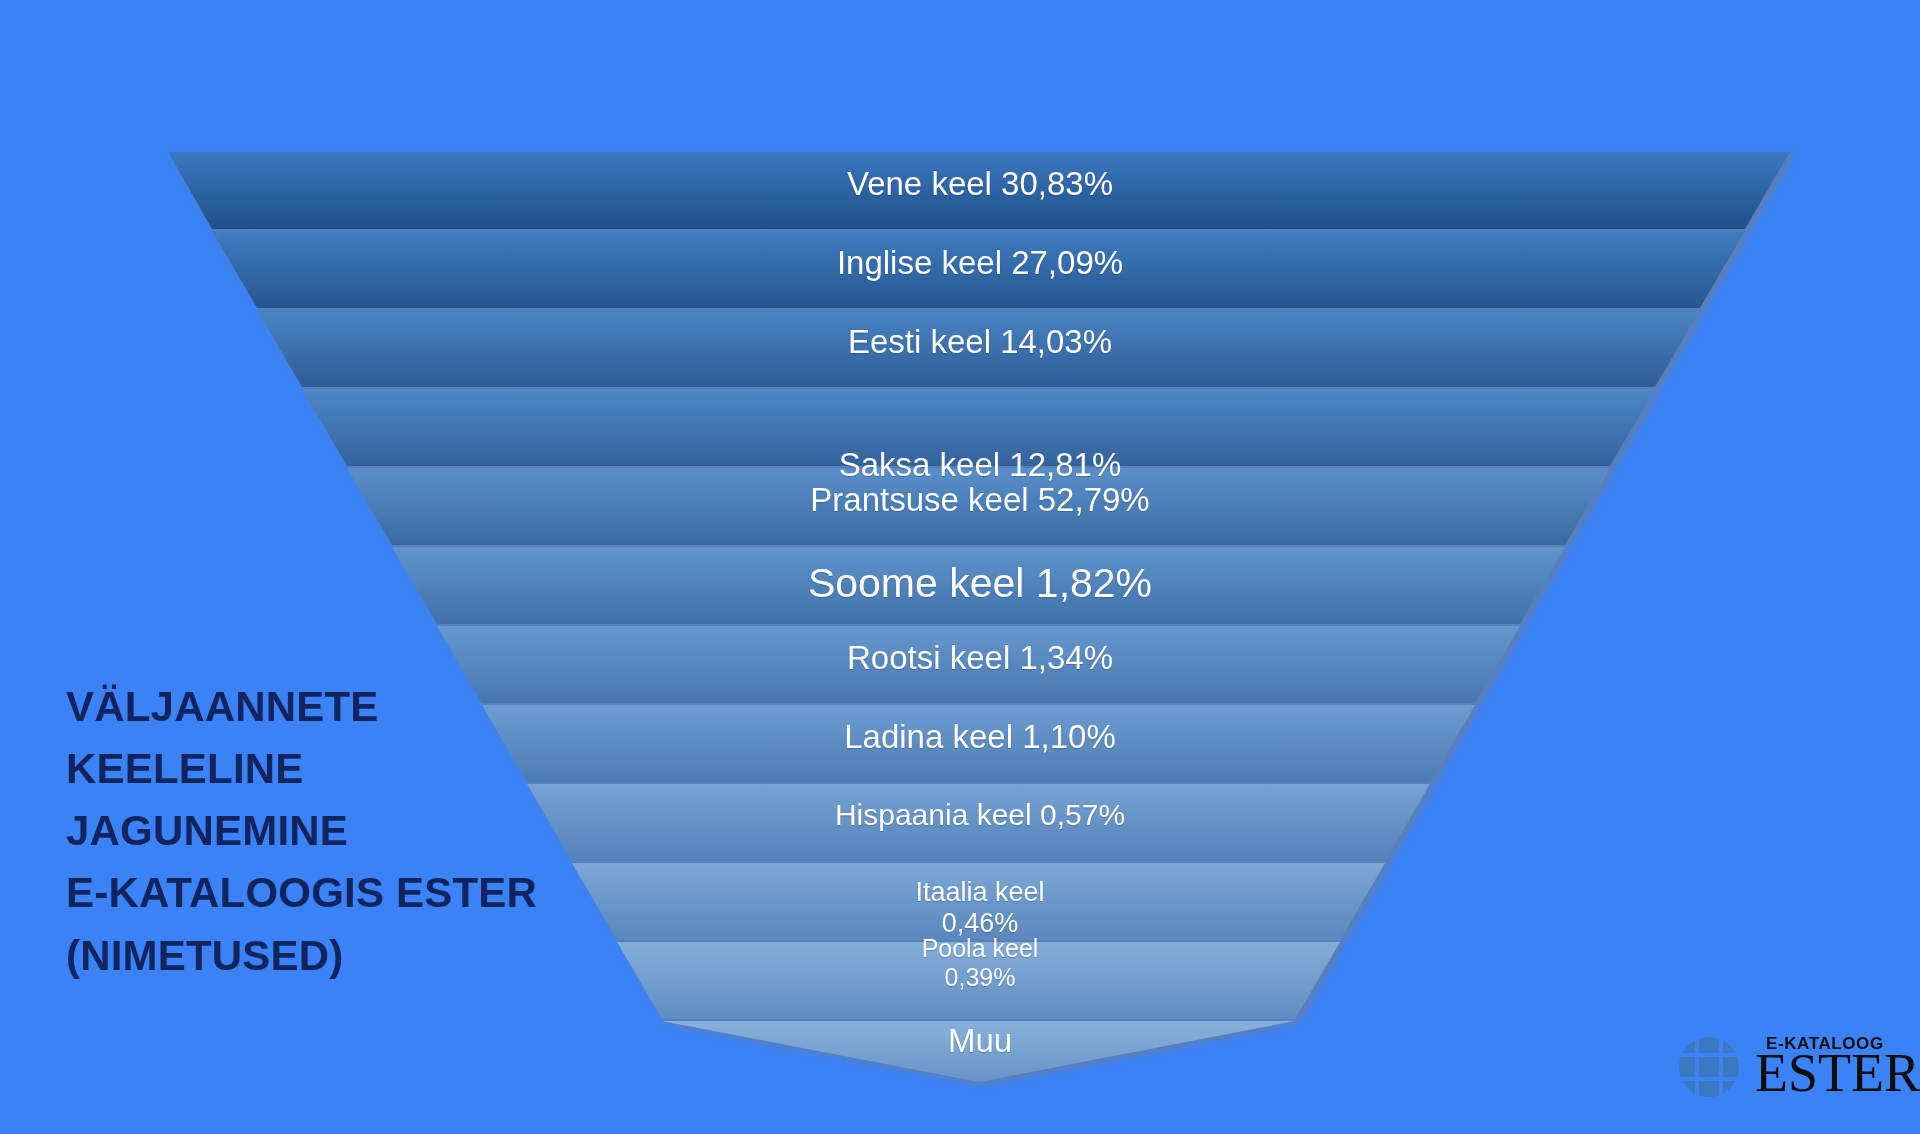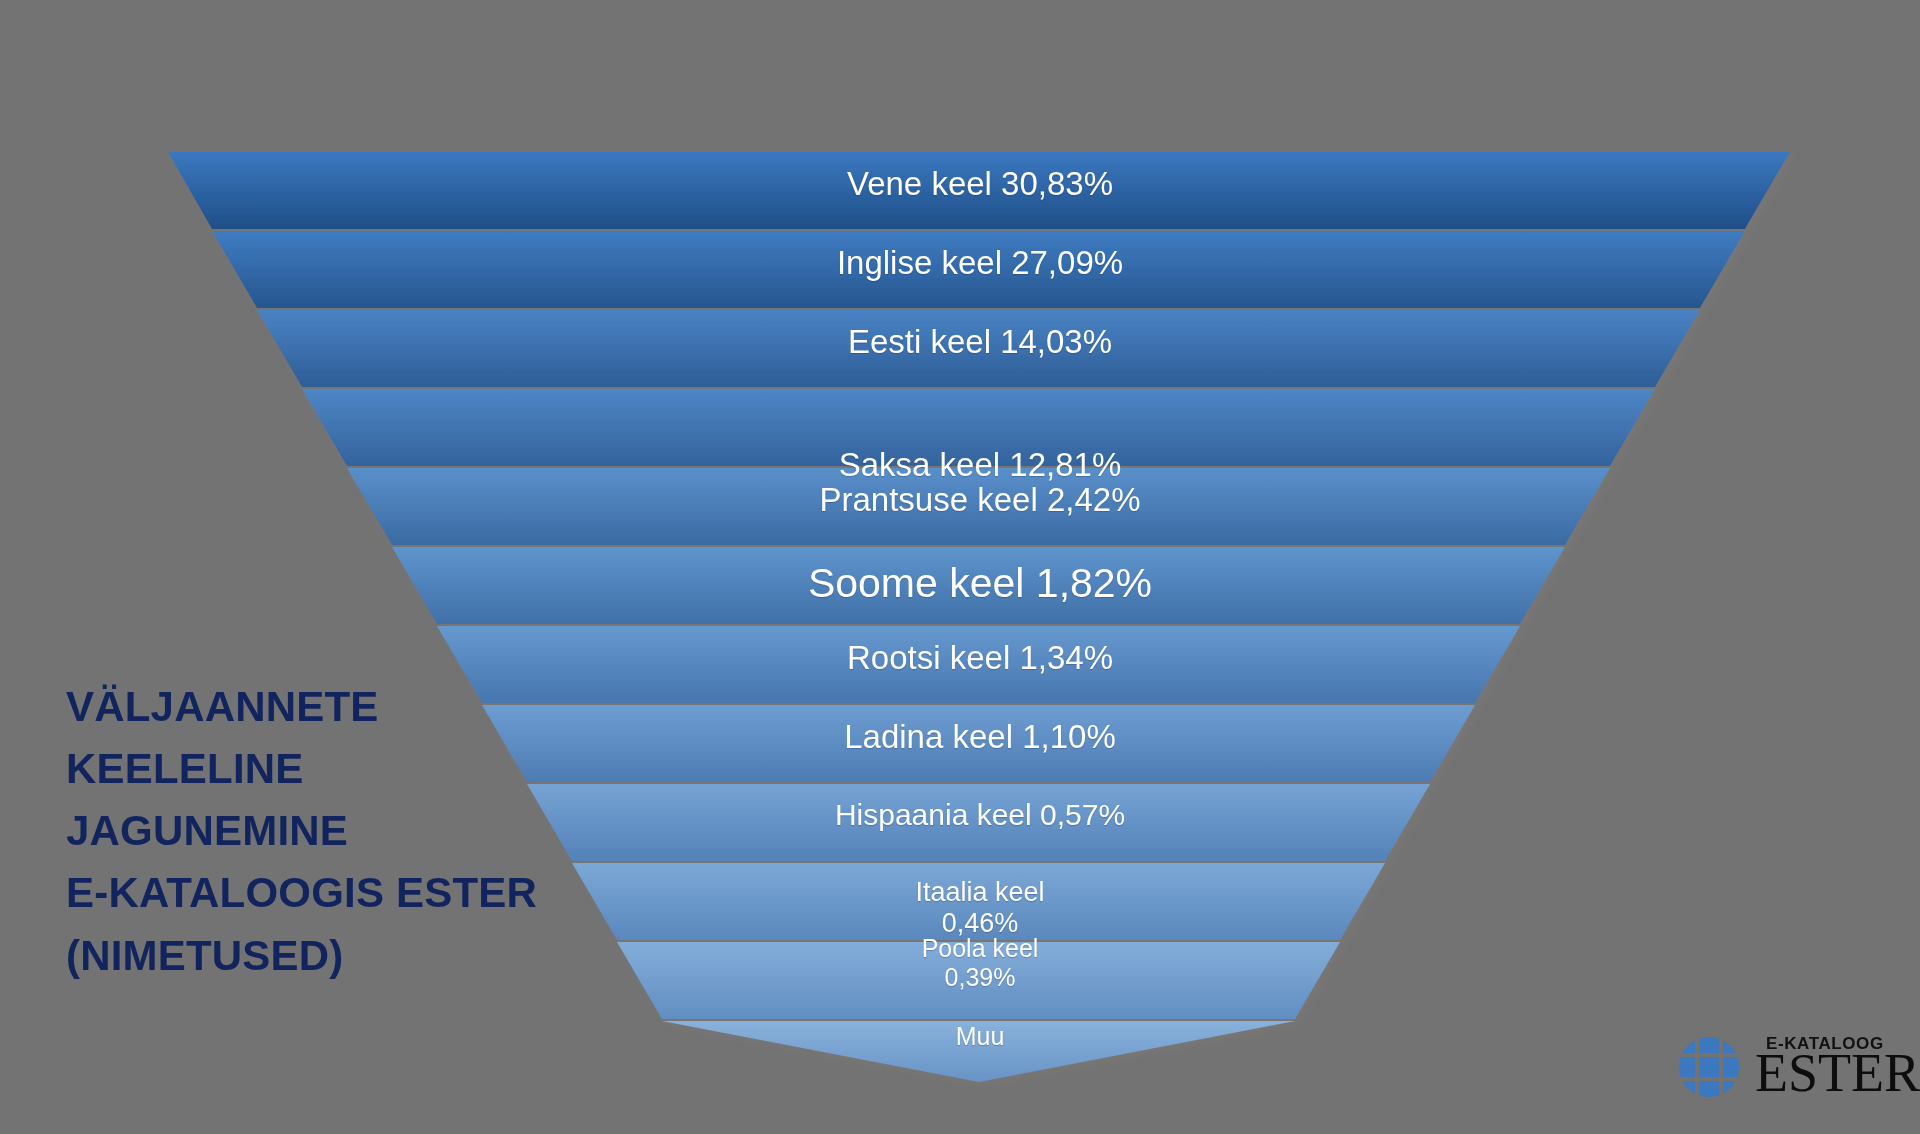--- a/index.html
+++ b/index.html
@@ -13,21 +13,21 @@
     background: #ffffff;
     font-family: "Liberation Sans", sans-serif;
     overflow: hidden;
     position: relative;
   }
 
   
   #slide {
     position: absolute;
     inset: 0;
-    background: #737373;
+    background: #3b82f6;
   }
 
   
   #title-block {
     position: absolute;
     left: 66px;
     top: 676px;
     width: 640px;
     color: #11245e;
     font-size: 42px;
@@ -199,30 +199,30 @@
         <polygon fill="url(#g10)" points="617,942 1340,942 1295,1019 662,1019"></polygon>
         <polygon fill="url(#g11)" points="662,1021 1295,1021 979,1082"></polygon>
       </g>
     </svg>
 
     <div id="funnel-labels">
       <div class="funnel-label" style="left:660px; top:165px; width:640px; font-size:33px;">Vene keel 30,83%</div>
       <div class="funnel-label" style="left:660px; top:244px; width:640px; font-size:33px;">Inglise keel 27,09%</div>
       <div class="funnel-label" style="left:660px; top:323px; width:640px; font-size:33px;">Eesti keel 14,03%</div>
       <div class="funnel-label" style="left:660px; top:402px; width:640px; font-size:33px;margin-top:44px;">Saksa keel 12,81%</div>
-      <div class="funnel-label" style="left:660px; top:481px; width:640px; font-size:33px;">Prantsuse keel 2,42%</div>
+      <div class="funnel-label" style="left:660px; top:481px; width:640px; font-size:33px;">Prantsuse keel 52,79%</div>
       <div class="funnel-label" style="left:660px; top:560px; width:640px; font-size:41px;">Soome keel 1,82%</div>
       <div class="funnel-label" style="left:660px; top:639px; width:640px; font-size:33px;">Rootsi keel 1,34%</div>
       <div class="funnel-label" style="left:660px; top:718px; width:640px; font-size:33px;">Ladina keel 1,10%</div>
       <div class="funnel-label" style="left:660px; top:798px; width:640px; font-size:30px;">Hispaania keel 0,57%</div>
       <div class="funnel-label" style="left:700px; top:856px; width:560px; font-size:27px;margin-top:21px;">Itaalia keel
 0,46%</div>
       <div class="funnel-label" style="left:710px; top:934px; width:540px; font-size:25px;">Poola keel
 0,39%</div>
-      <div class="funnel-label" style="left:760px; top:1022px; width:440px; font-size:25px;">Muu</div>
+      <div class="funnel-label" style="left:760px; top:1022px; width:440px; font-size:33px;">Muu</div>
     </div>
   </div>
 
   <div id="title-block">
     <span class="tline">VÄLJAANNETE</span>
     <span class="tline">KEELELINE</span>
     <span class="tline">JAGUNEMINE</span>
     <span class="tline">E-KATALOOGIS ESTER</span>
     <span class="tline">(NIMETUSED)</span>
   </div>

